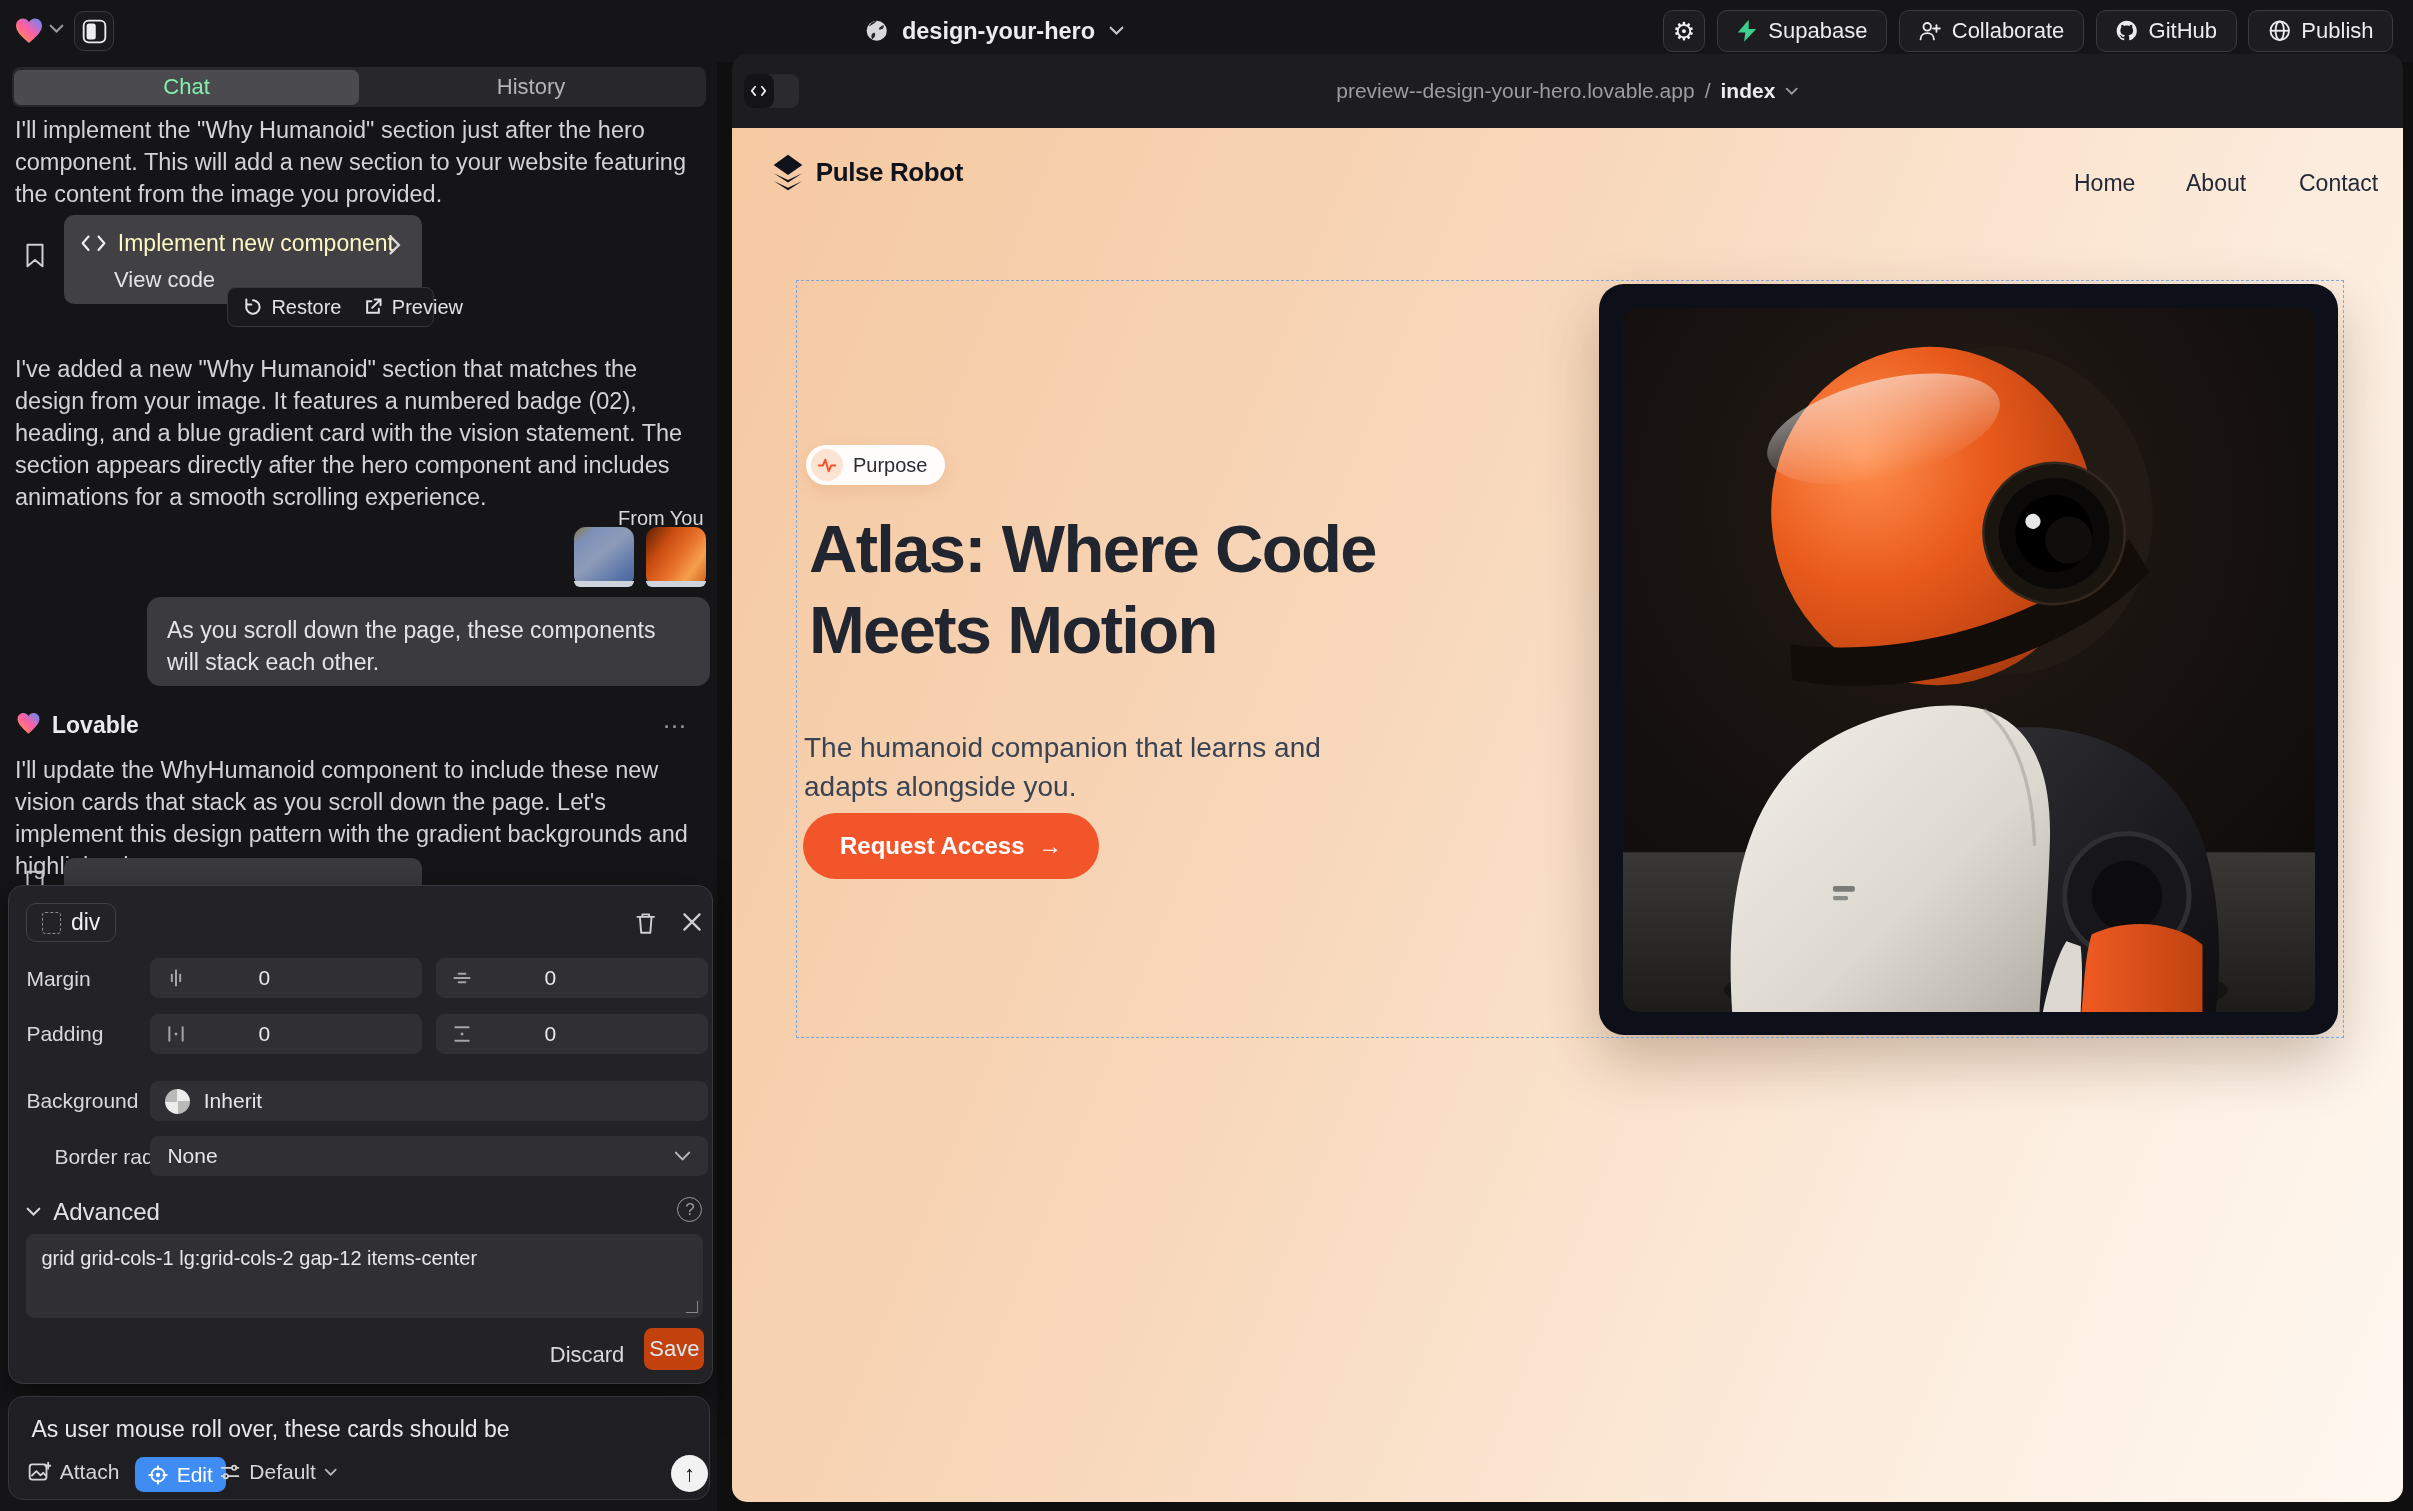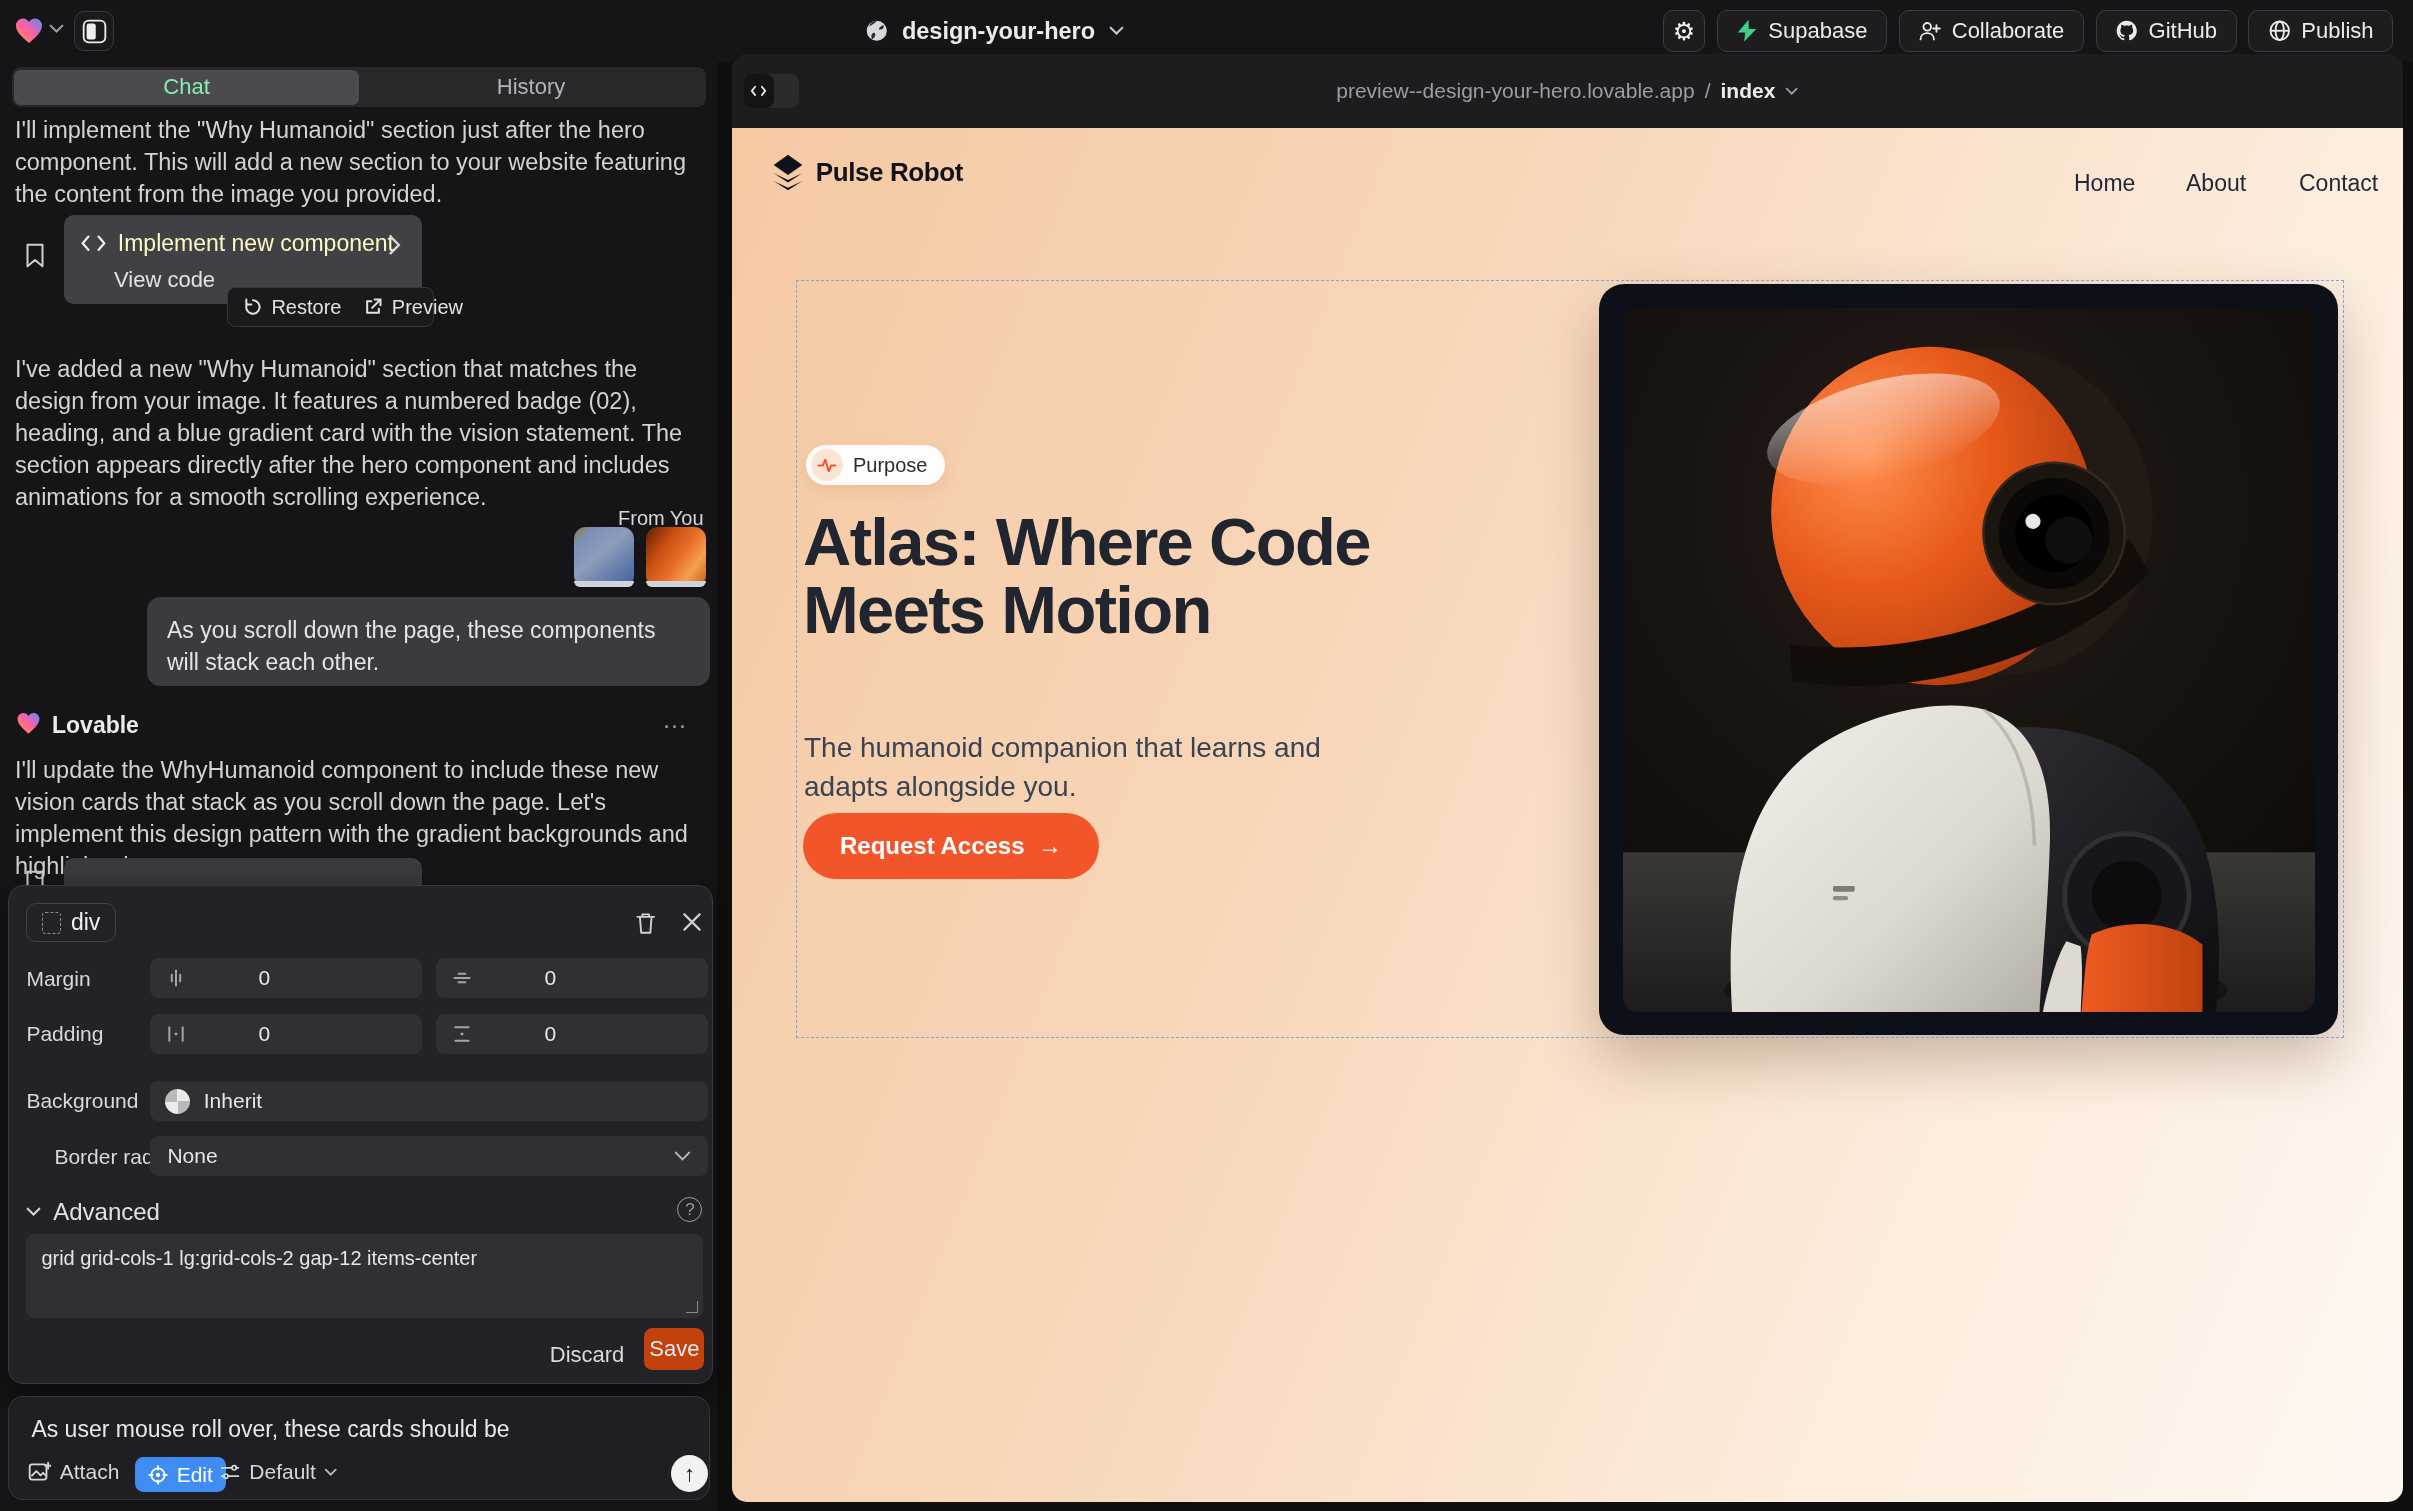--- a/index.html
+++ b/index.html
@@ -91,21 +91,21 @@
   .brand { left:40px; top:25px; display:flex; align-items:center; gap:11.8px; }
   .brand-name { color:#10131c; font-size:26px; font-weight:700; letter-spacing:-0.4px; }
   .navlink { top:42px; color:#222838; font-size:23px; font-weight:500; }
   .nl-home { left:1342px; } .nl-about { left:1454px; } .nl-contact { left:1567px; }
 
   .sel-outline { left:64px; top:152px; width:1548px; height:758px; border:1.7px dashed rgba(116,164,230,.95); pointer-events:none; z-index:5; }
 
   .badge { left:74px; top:317px; height:40px; background:#fffdfb; border-radius:22px; display:inline-flex; align-items:center; gap:10px; padding:3.4px 17px 3.4px 5px; box-shadow:0 5px 15px rgba(190,120,60,.18); }
   .badge-ic { width:32px; height:32px; border-radius:50%; background:#fce4d4; display:flex; align-items:center; justify-content:center; }
   .badge-txt { color:#2b2b33; font-size:20px; font-weight:500; }
-  .hero-h1 { left:71px; top:380px; width:663px; color:#20252f; font-size:67px; line-height:68px; font-weight:700; letter-spacing:-1.7px; }
+  .hero-h1 { left:77px; top:380px; width:663px; color:#20252f; font-size:67px; line-height:81px; font-weight:700; letter-spacing:-1.7px; }
   .hero-sub { left:72px; top:600px; width:588px; color:#3a4352; font-size:28px; line-height:39px; }
   .cta { left:71px; top:685px; height:66px; background:#f2552a; border-radius:34px; display:inline-flex; align-items:center; gap:13.4px; padding:0 37px; color:#fff; font-size:24px; font-weight:600; }
 
   .robot-card { left:867px; top:156px; width:739px; height:751px; background:#0d1018; border-radius:25px; box-shadow:0 25px 59px rgba(70,35,10,.28); z-index:4; }
   .robot-photo { left:23.5px; top:23.5px; width:692px; height:704px; border-radius:15px; overflow:hidden; background:#14100d; }
 </style>
 </head>
 <body>
 
 <div class="abs topbar">

